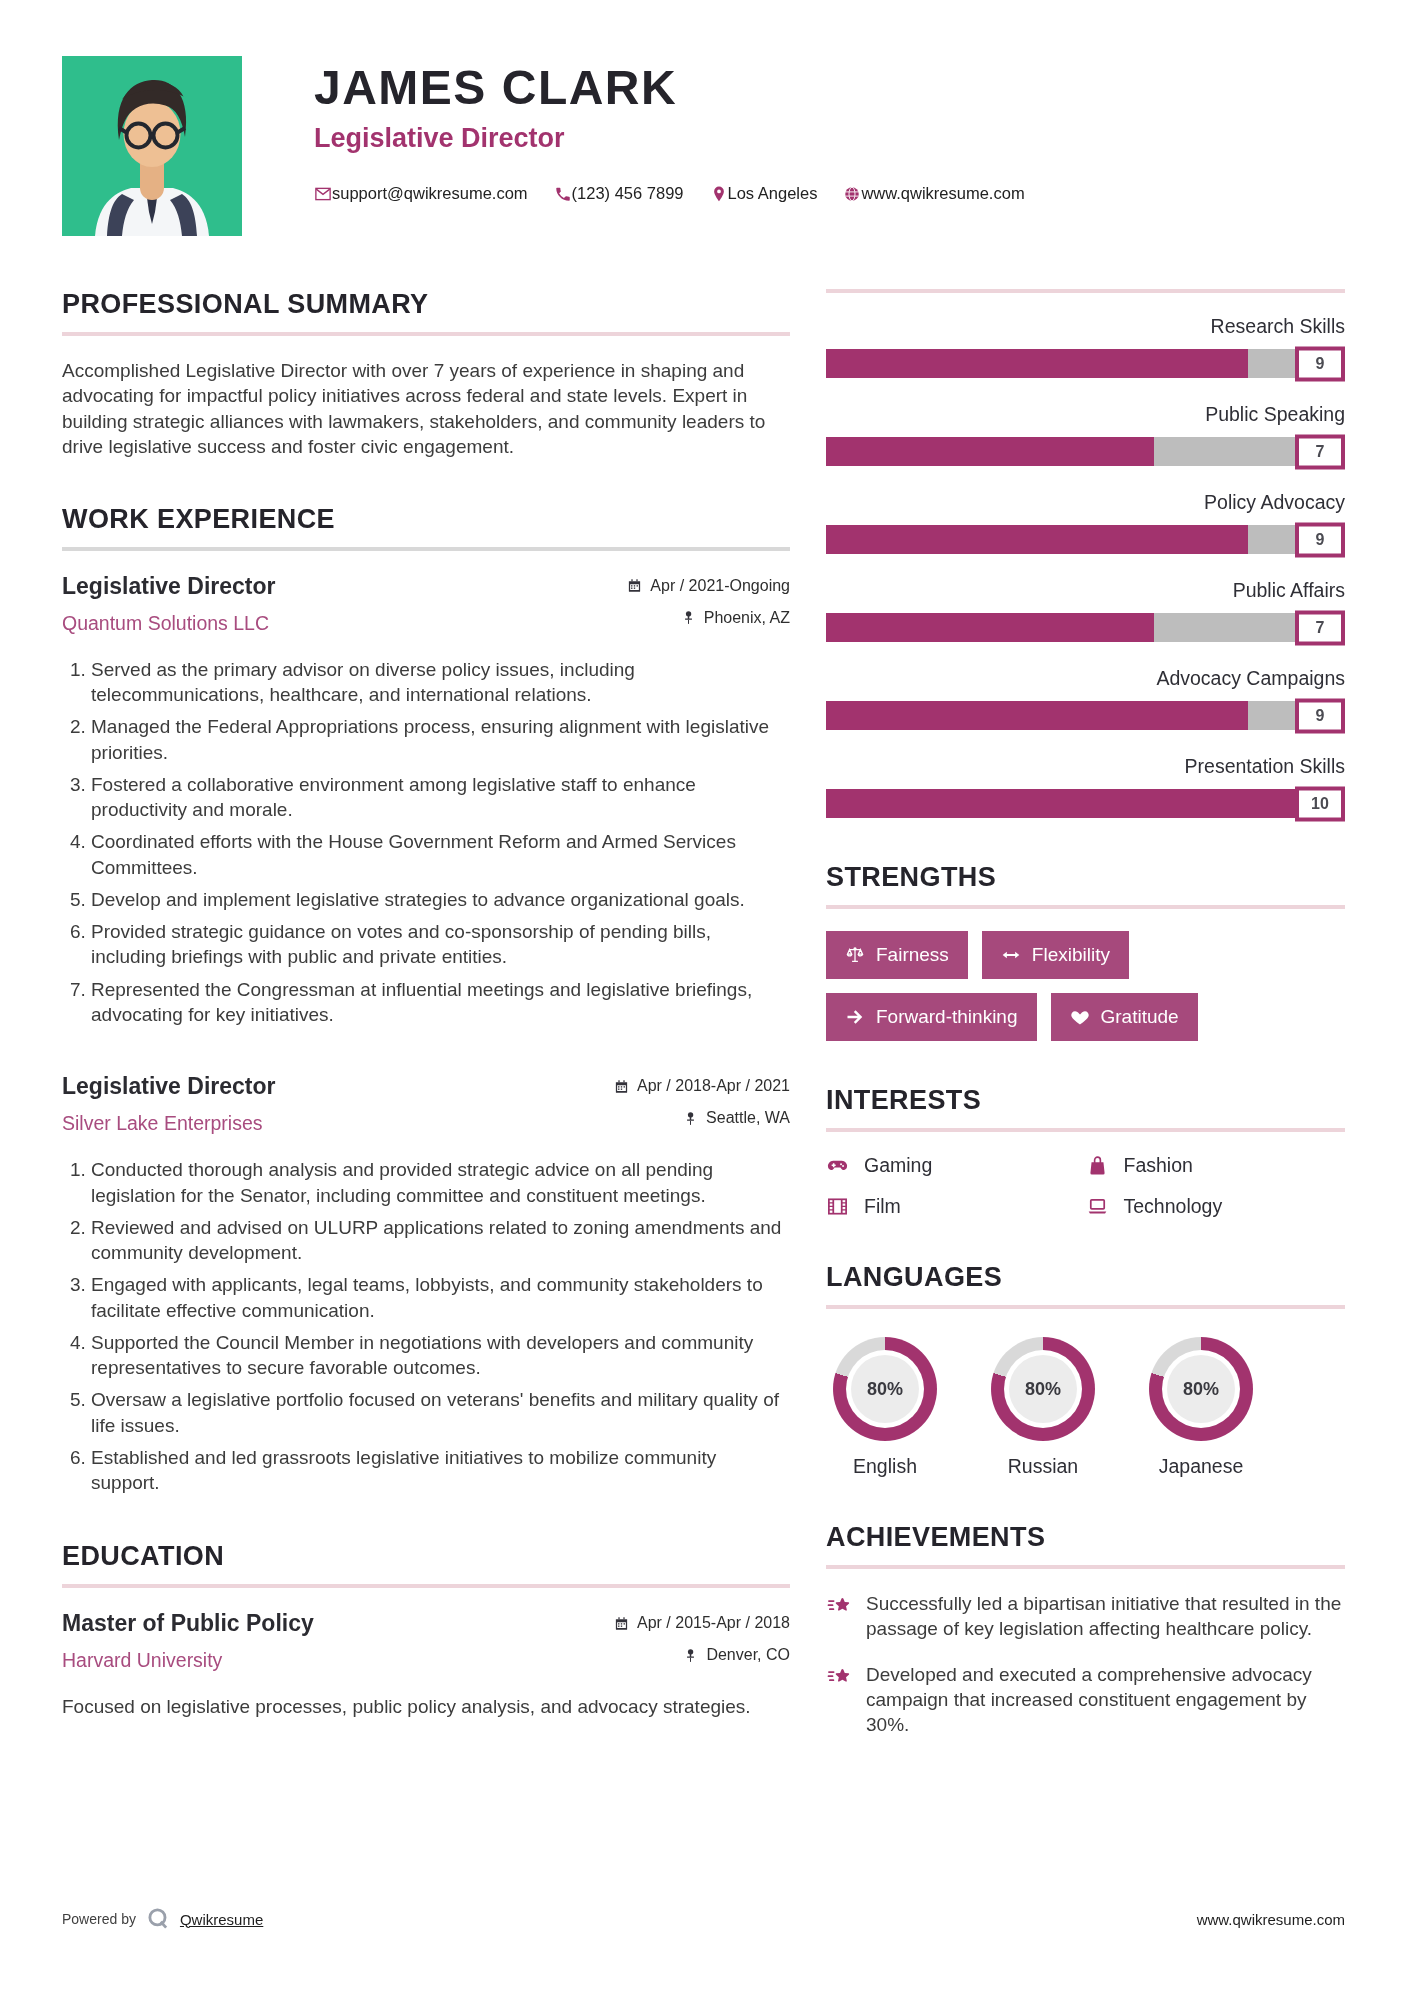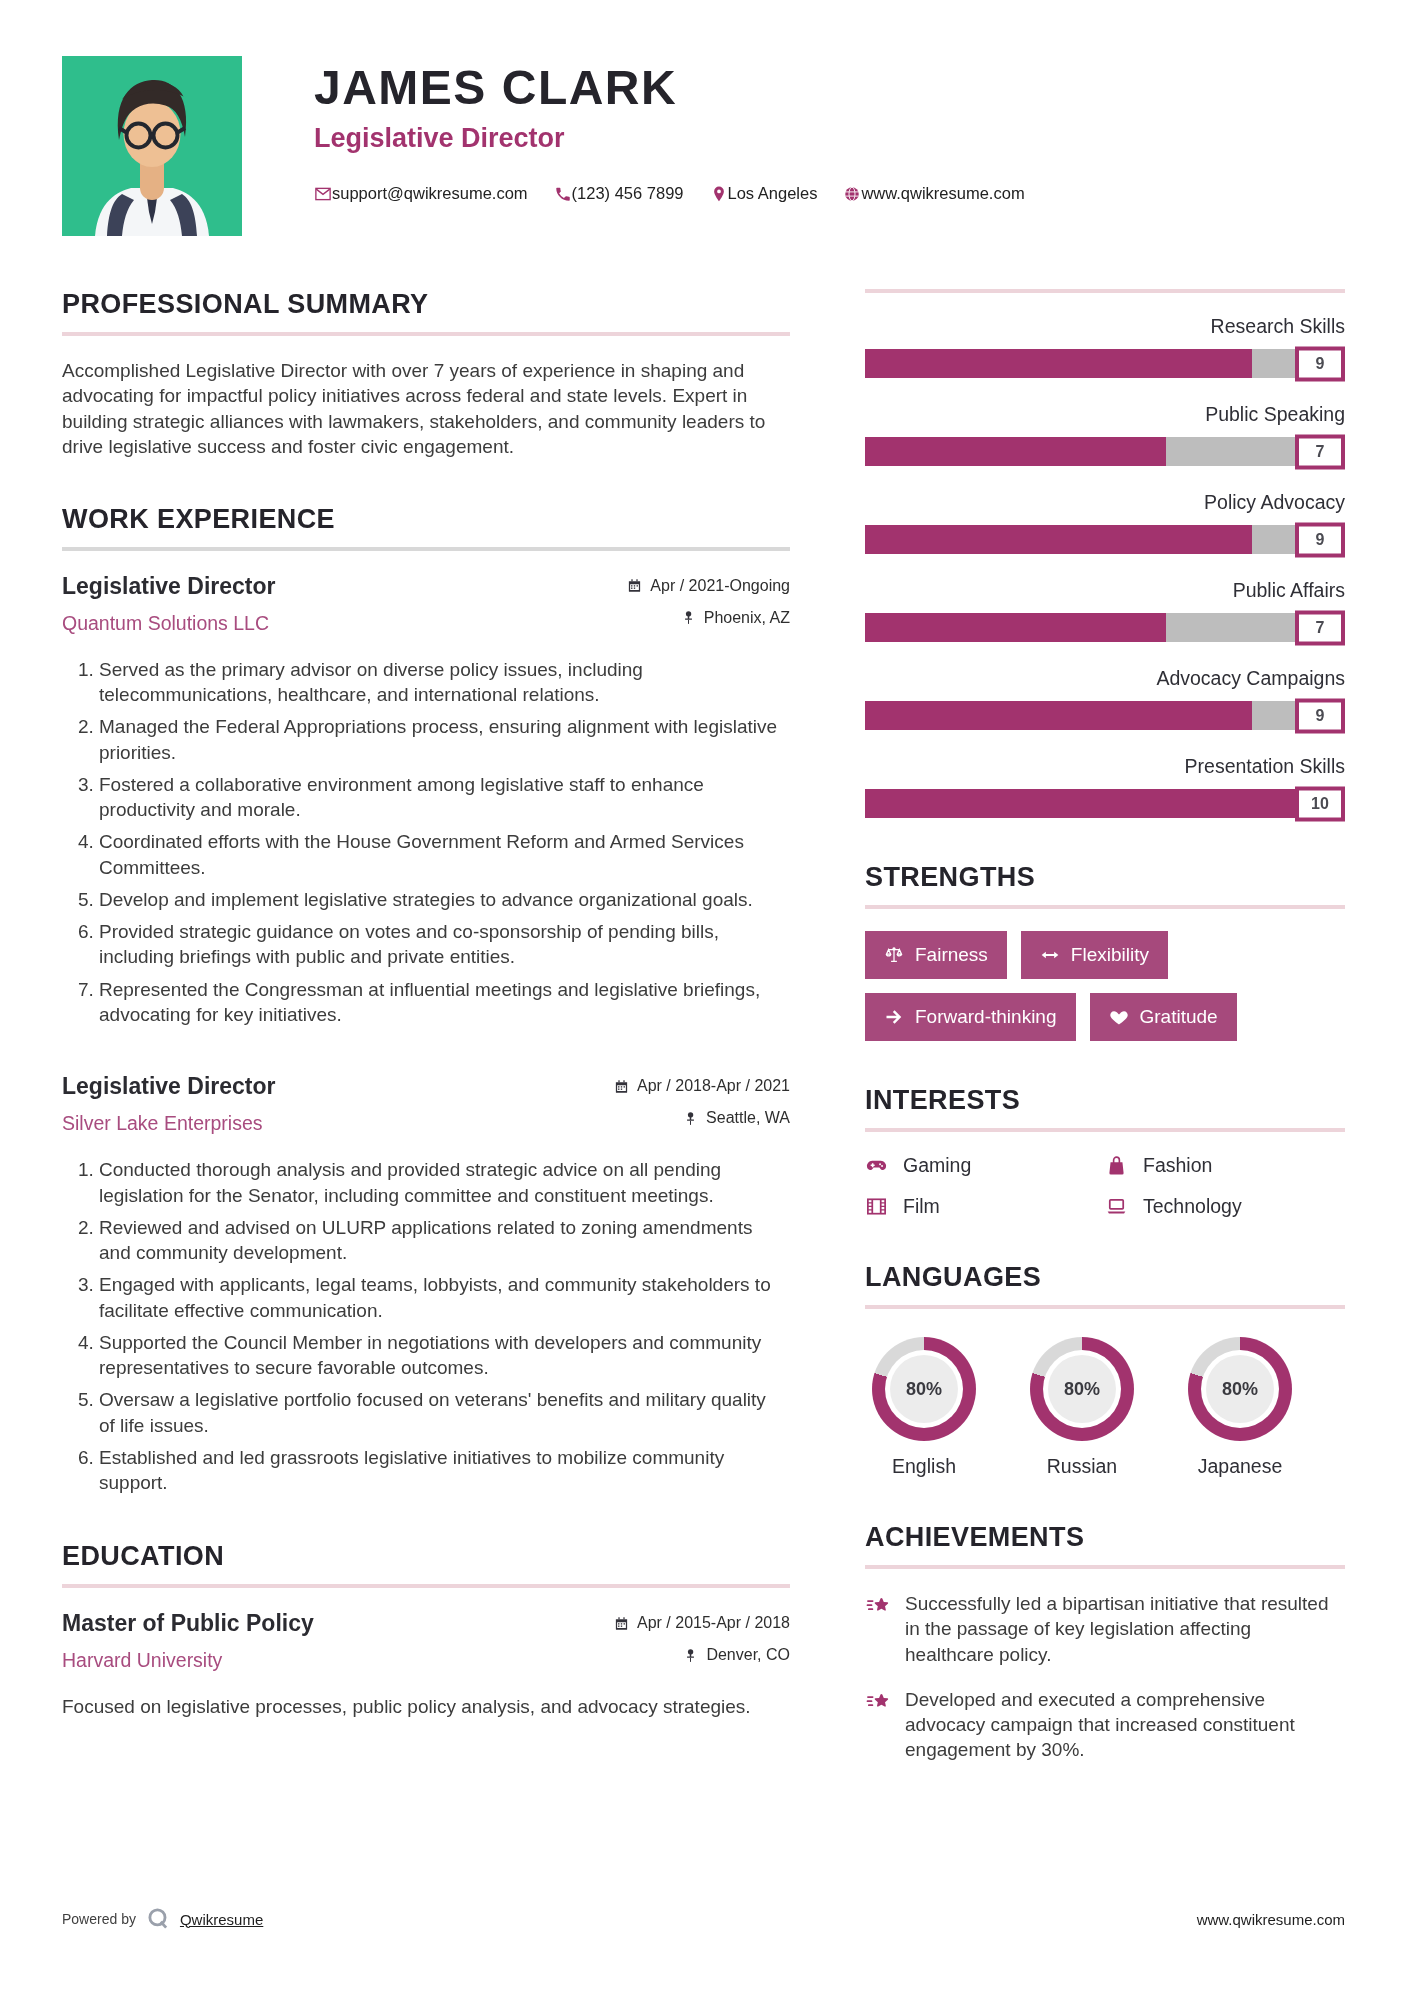--- a/index.html
+++ b/index.html
@@ -22,40 +22,40 @@
   .photo svg{display:block;width:100%;height:100%;}
   .headtext{margin-left:72px;padding-top:8px;}
   .person-name{margin:0;font-size:48px;line-height:1.05;font-weight:700;letter-spacing:1.5px;color:var(--ink);}
   .person-title{margin-top:10px;font-size:27px;font-weight:600;color:var(--accent);}
   .contact-row{display:flex;align-items:center;gap:26px;margin-top:30px;font-size:16.5px;color:#222;}
   .contact-item{display:inline-flex;align-items:center;justify-content:center;}
   .icn{display:inline-flex;align-items:center;justify-content:center;color:var(--accent);}
   .icn svg{width:18px;height:18px;display:block;}
 
   
-  .columns{display:flex;gap:75px;padding:0 62px;margin-top:52px;}
+  .columns{display:flex;gap:36px;padding:0 62px;margin-top:52px;}
   .col-left{width:728px;flex:0 0 auto;}
   .col-right{flex:1;min-width:0;}
 
   section{margin-bottom:44px;}
   .sec-h{margin:0 0 12px 0;font-size:27px;font-weight:800;letter-spacing:0.4px;color:var(--ink);}
   .rule{height:4px;margin-bottom:22px;background:var(--divider-pink);}
   .rule.gray{background:var(--divider-gray);}
   .body-text{margin:0;font-size:19px;line-height:1.34;color:var(--body);}
 
   
   .job{margin-bottom:46px;}
   .job-head{display:flex;justify-content:space-between;align-items:flex-start;margin-bottom:16px;}
   .job-title{margin:0 0 12px 0;font-size:23px;font-weight:700;color:#2B2B31;}
   .job-company{font-size:19.5px;color:#A84C7F;}
   .job-meta{text-align:right;font-size:16px;color:#2E2E2E;flex:0 0 auto;padding-top:4px;}
   .meta-line{display:flex;justify-content:flex-end;align-items:center;gap:8px;margin-bottom:14px;}
   .meta-line .icn{color:#33323A;}
   .meta-line .icn svg{width:15px;height:15px;}
-  ol.bullets{margin:12px;padding-left:25px;font-size:19px;line-height:1.33;color:var(--body);}
+  ol.bullets{margin:4px;padding-left:25px;font-size:19px;line-height:1.33;color:var(--body);}
   ol.bullets li{margin-bottom:7px;}
 
   
   .edu-desc{margin-top:2px;}
 
   
   .skill{margin-bottom:25px;text-align:right;}
   .skill-label{font-size:19.5px;color:#2F2F36;margin-bottom:11px;}
   .skillbar{position:relative;height:29px;}
   .skillbar .track{position:absolute;left:0;right:50px;top:0;height:100%;background:var(--bar-gray);}

